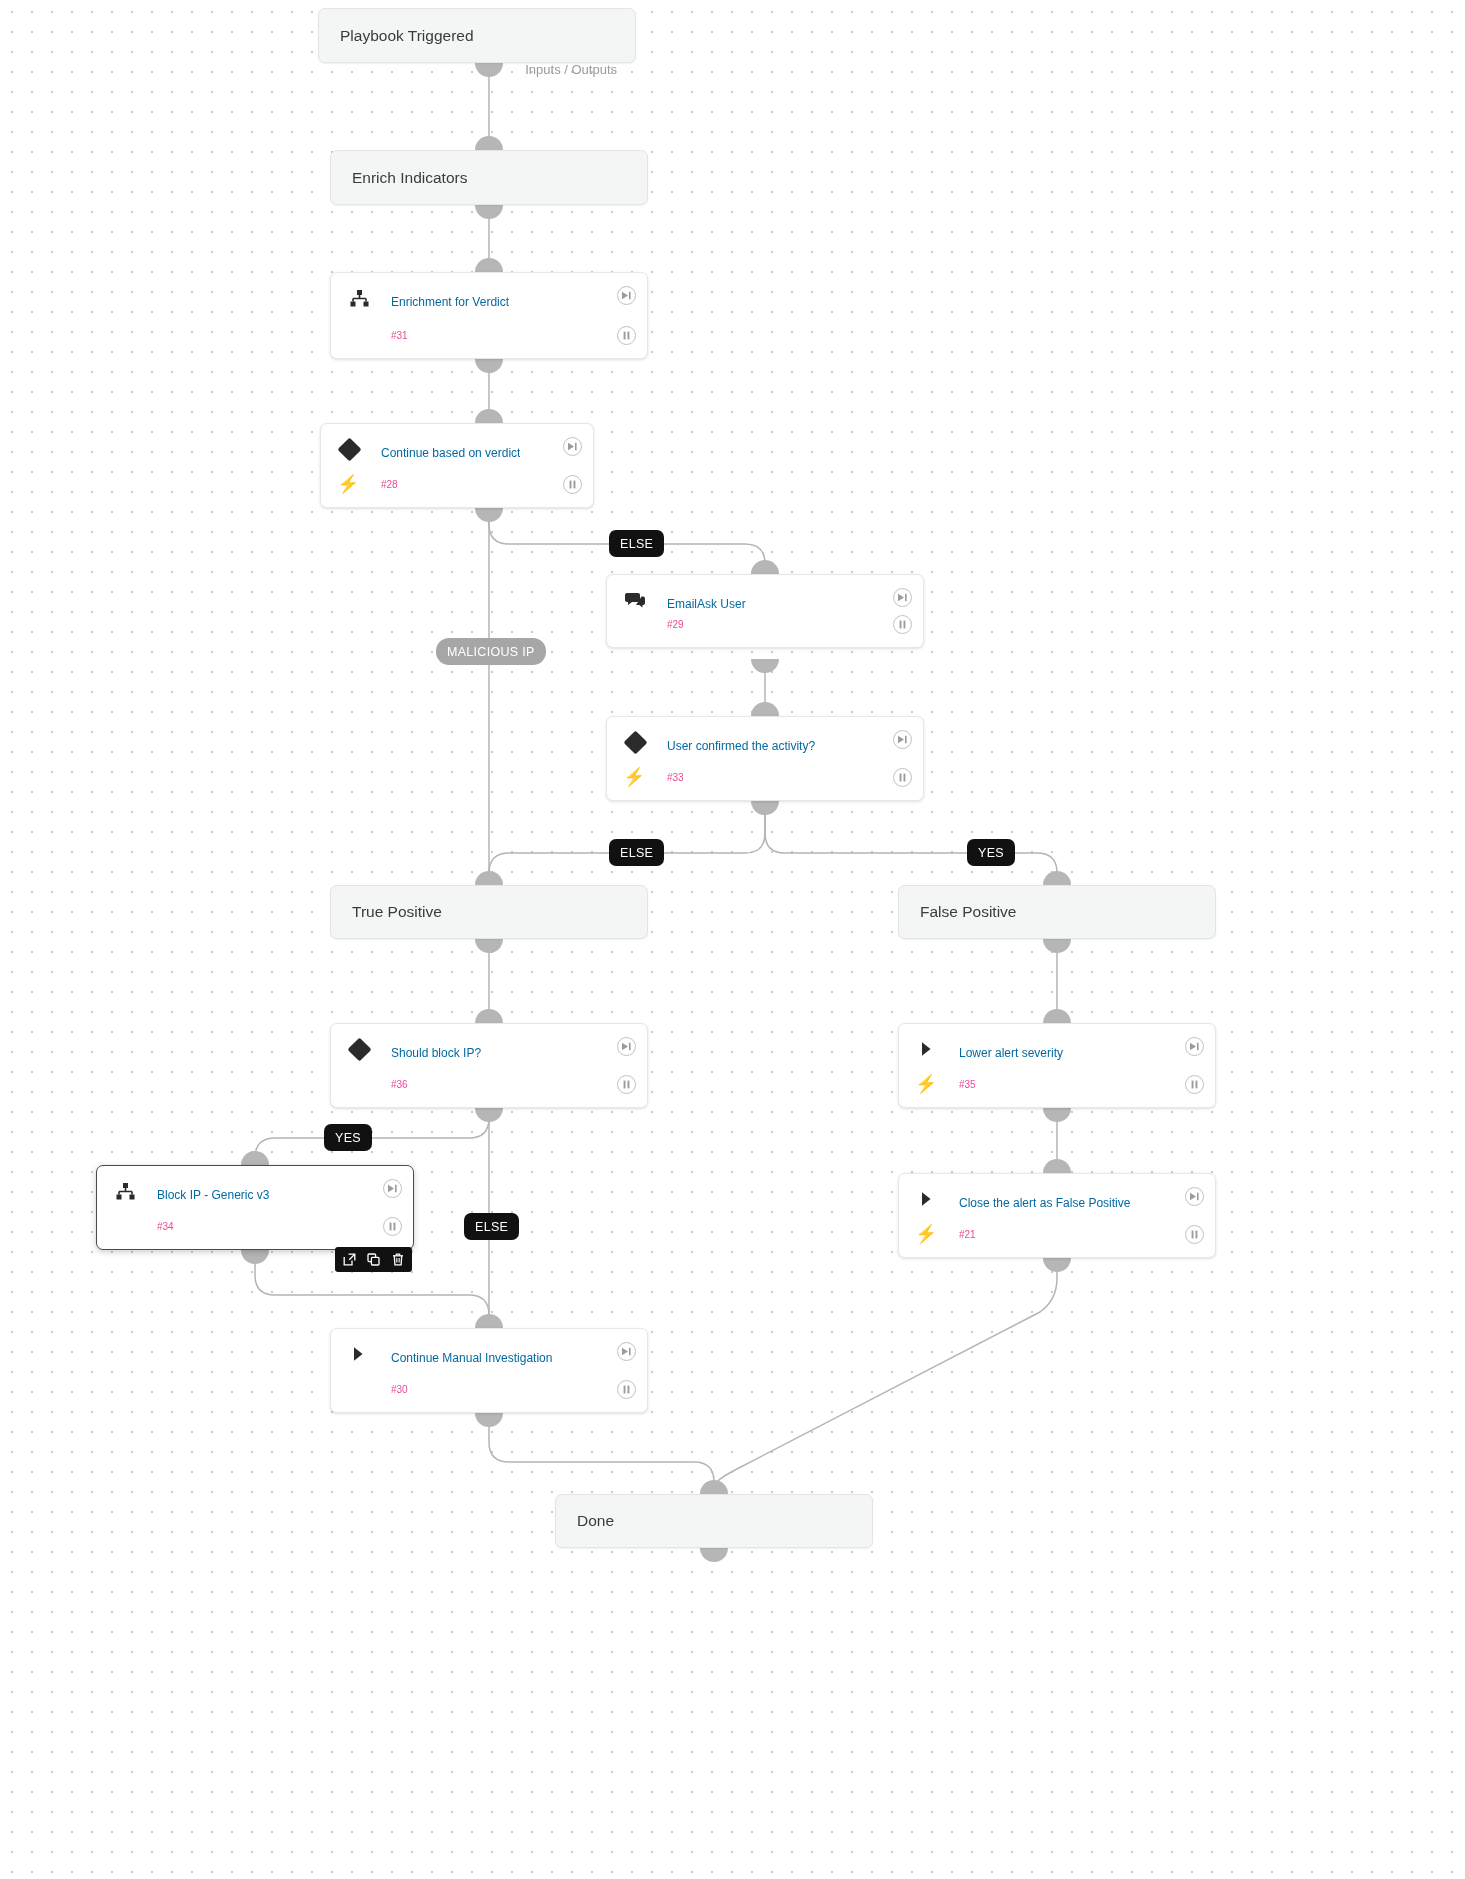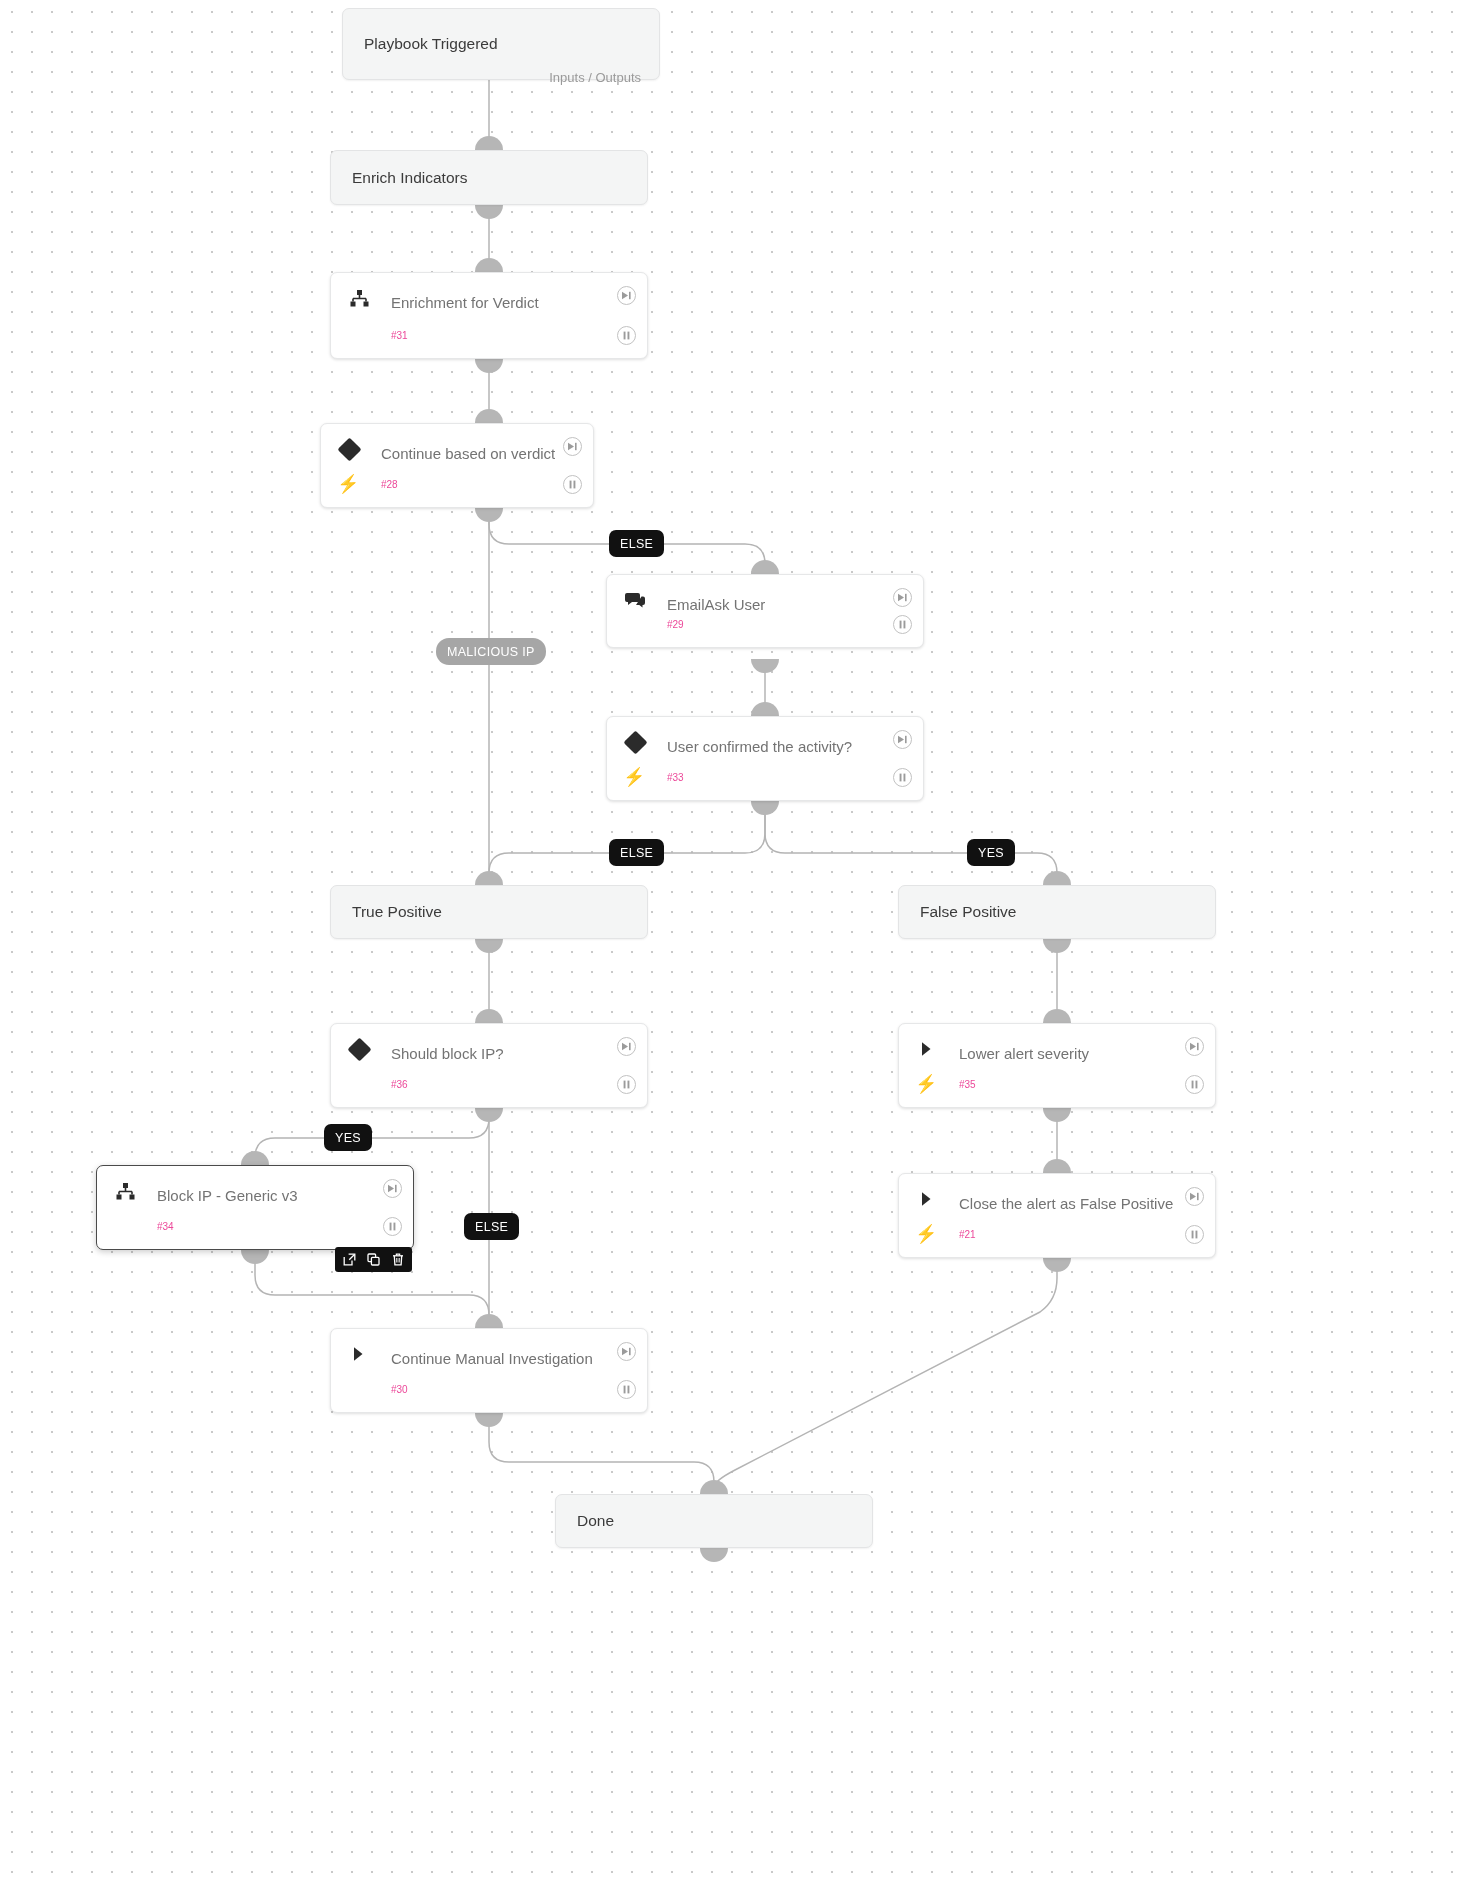--- a/index.html
+++ b/index.html
@@ -74,22 +74,22 @@
   .task-ico {
     width: 30px;
     margin-left: 13px;
     display: flex;
     align-items: center;
     justify-content: center;
     flex: none;
   }
   .task-title {
     margin-left: 17px;
-    font-size: 15px;
-    color: #737373;
+    font-size: 12px;
+    color: #0369a1;
     white-space: nowrap;
     overflow: hidden;
     margin-top: 8px;
   }
   .task-bottom {
     position: absolute;
     left: 0; right: 0; bottom: 0;
     height: 46px;
     display: flex;
     align-items: center;
@@ -257,21 +257,21 @@
       <path d="M1043,1258 A14,14 0 0 0 1071,1258 z"></path>
 
       <path d="M475,1328 A14,14 0 0 1 503,1328 z"></path>
       <path d="M475,1413 A14,14 0 0 0 503,1413 z"></path>
 
       <path d="M700,1494 A14,14 0 0 1 728,1494 z"></path>
       <path d="M700,1548 A14,14 0 0 0 728,1548 z"></path>
     </g>
   </svg>
 
-  <div class="node section" style="left:342px;top:8px;width:318px;height:72px;">
+  <div class="node section" style="left:318px;top:8px;width:318px;height:55px;">
     <div class="section-label">Playbook Triggered</div>
     <div class="section-sub">Inputs / Outputs</div>
   </div>
 
   <div class="node section" style="left:330px;top:150px;width:318px;height:55px;">
     <div class="section-label">Enrich Indicators</div>
   </div>
 
   <div class="node task" style="left:330px;top:272px;width:318px;height:87px;">
     <div class="task-top">

